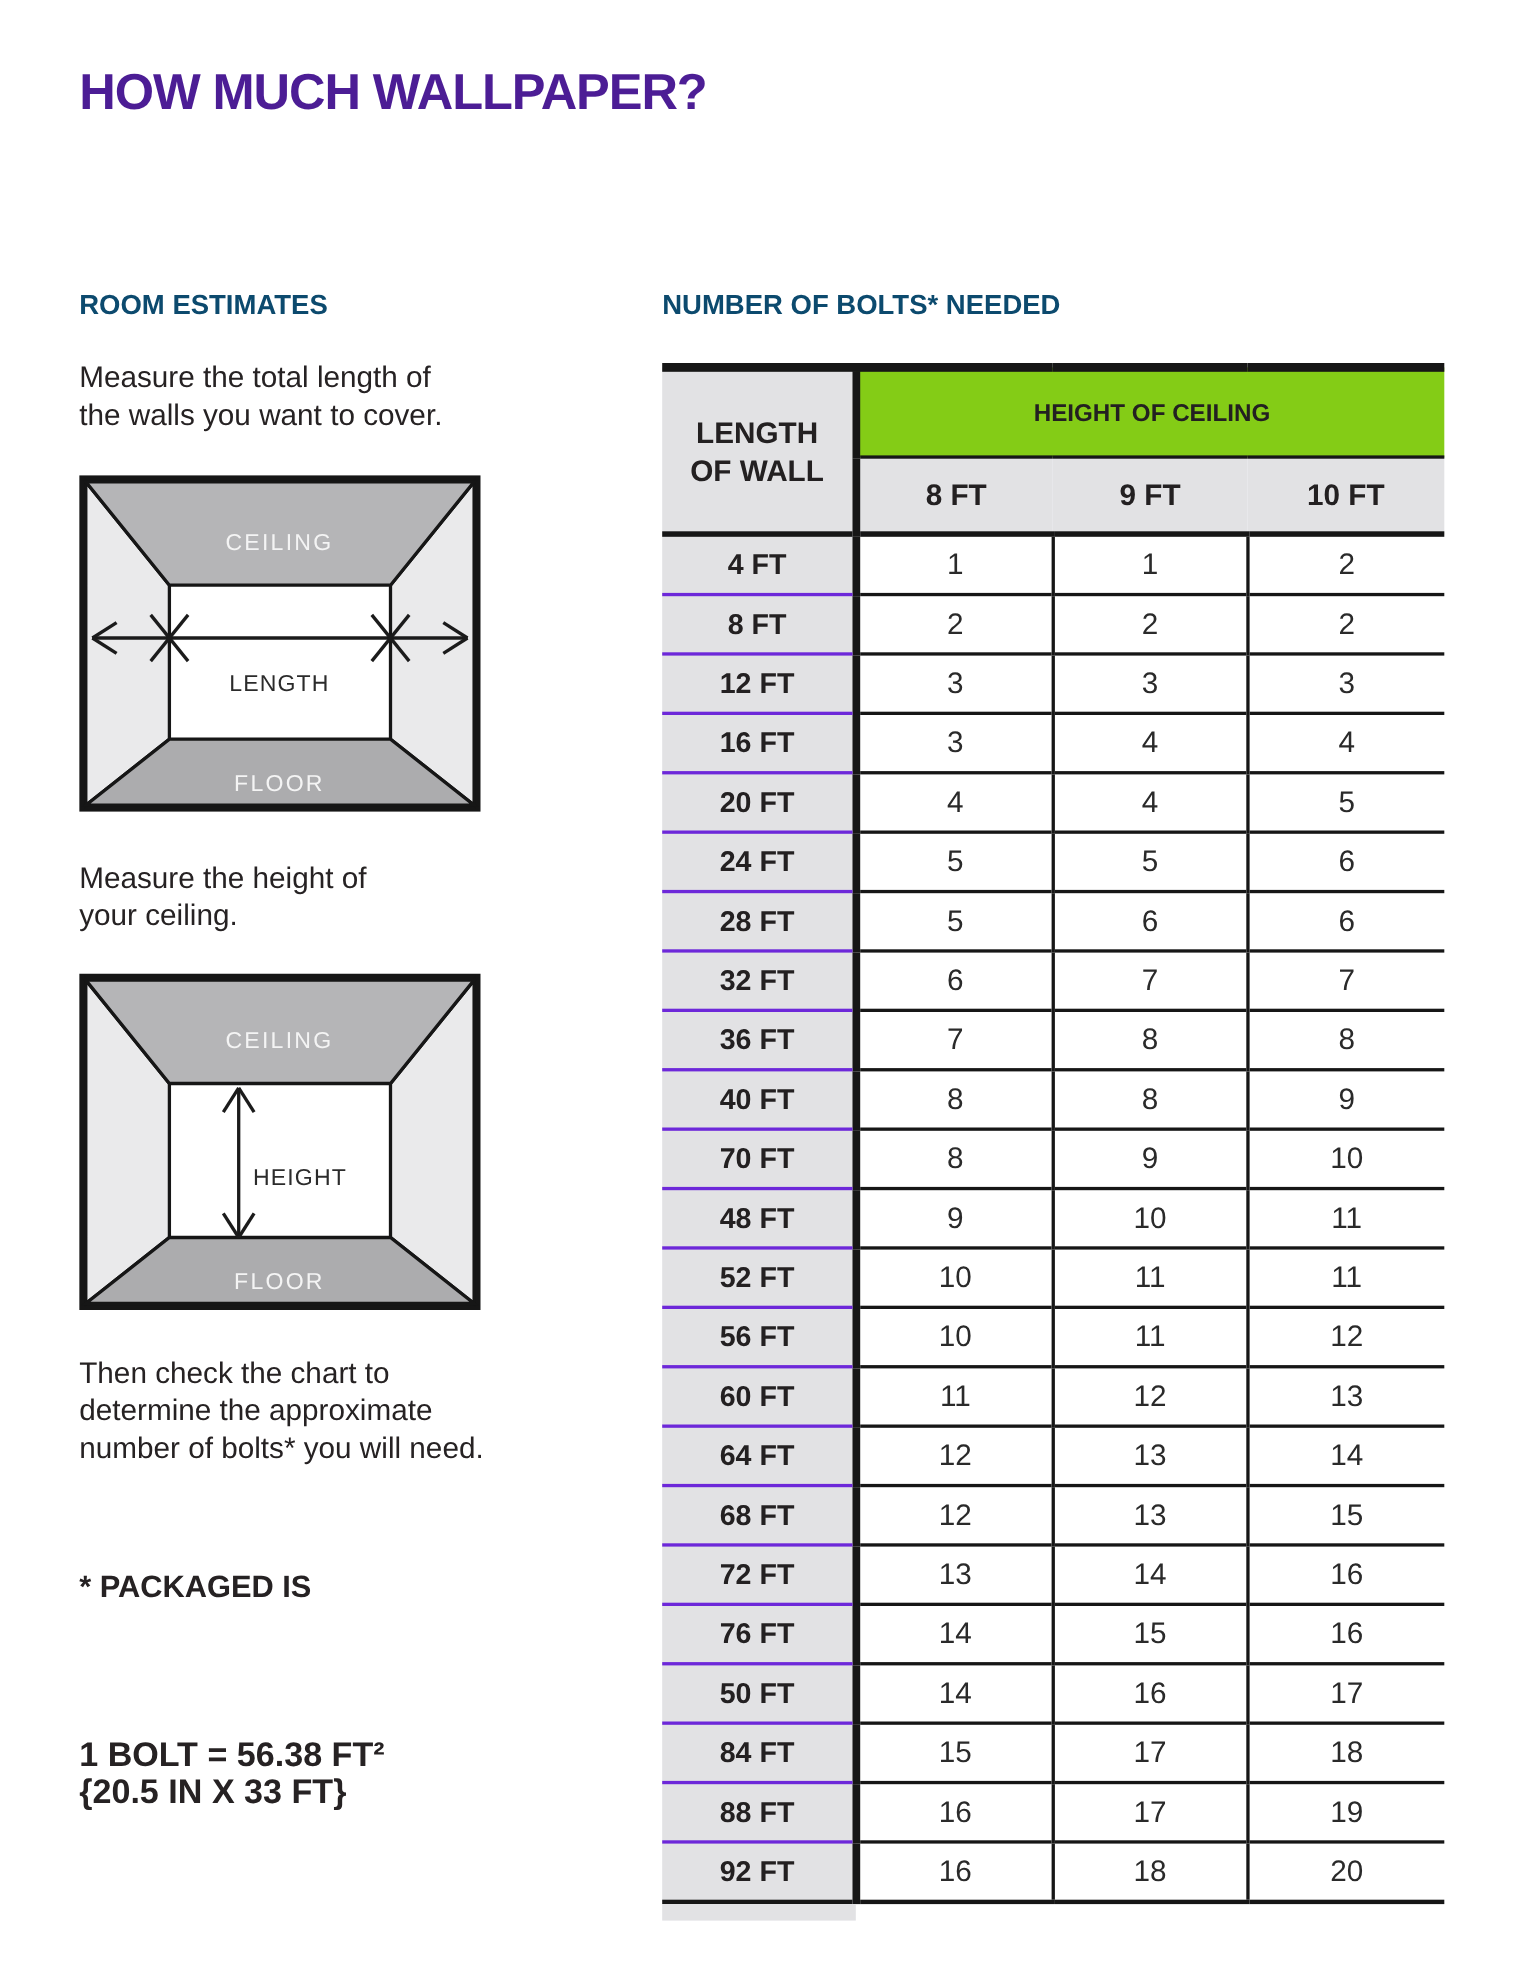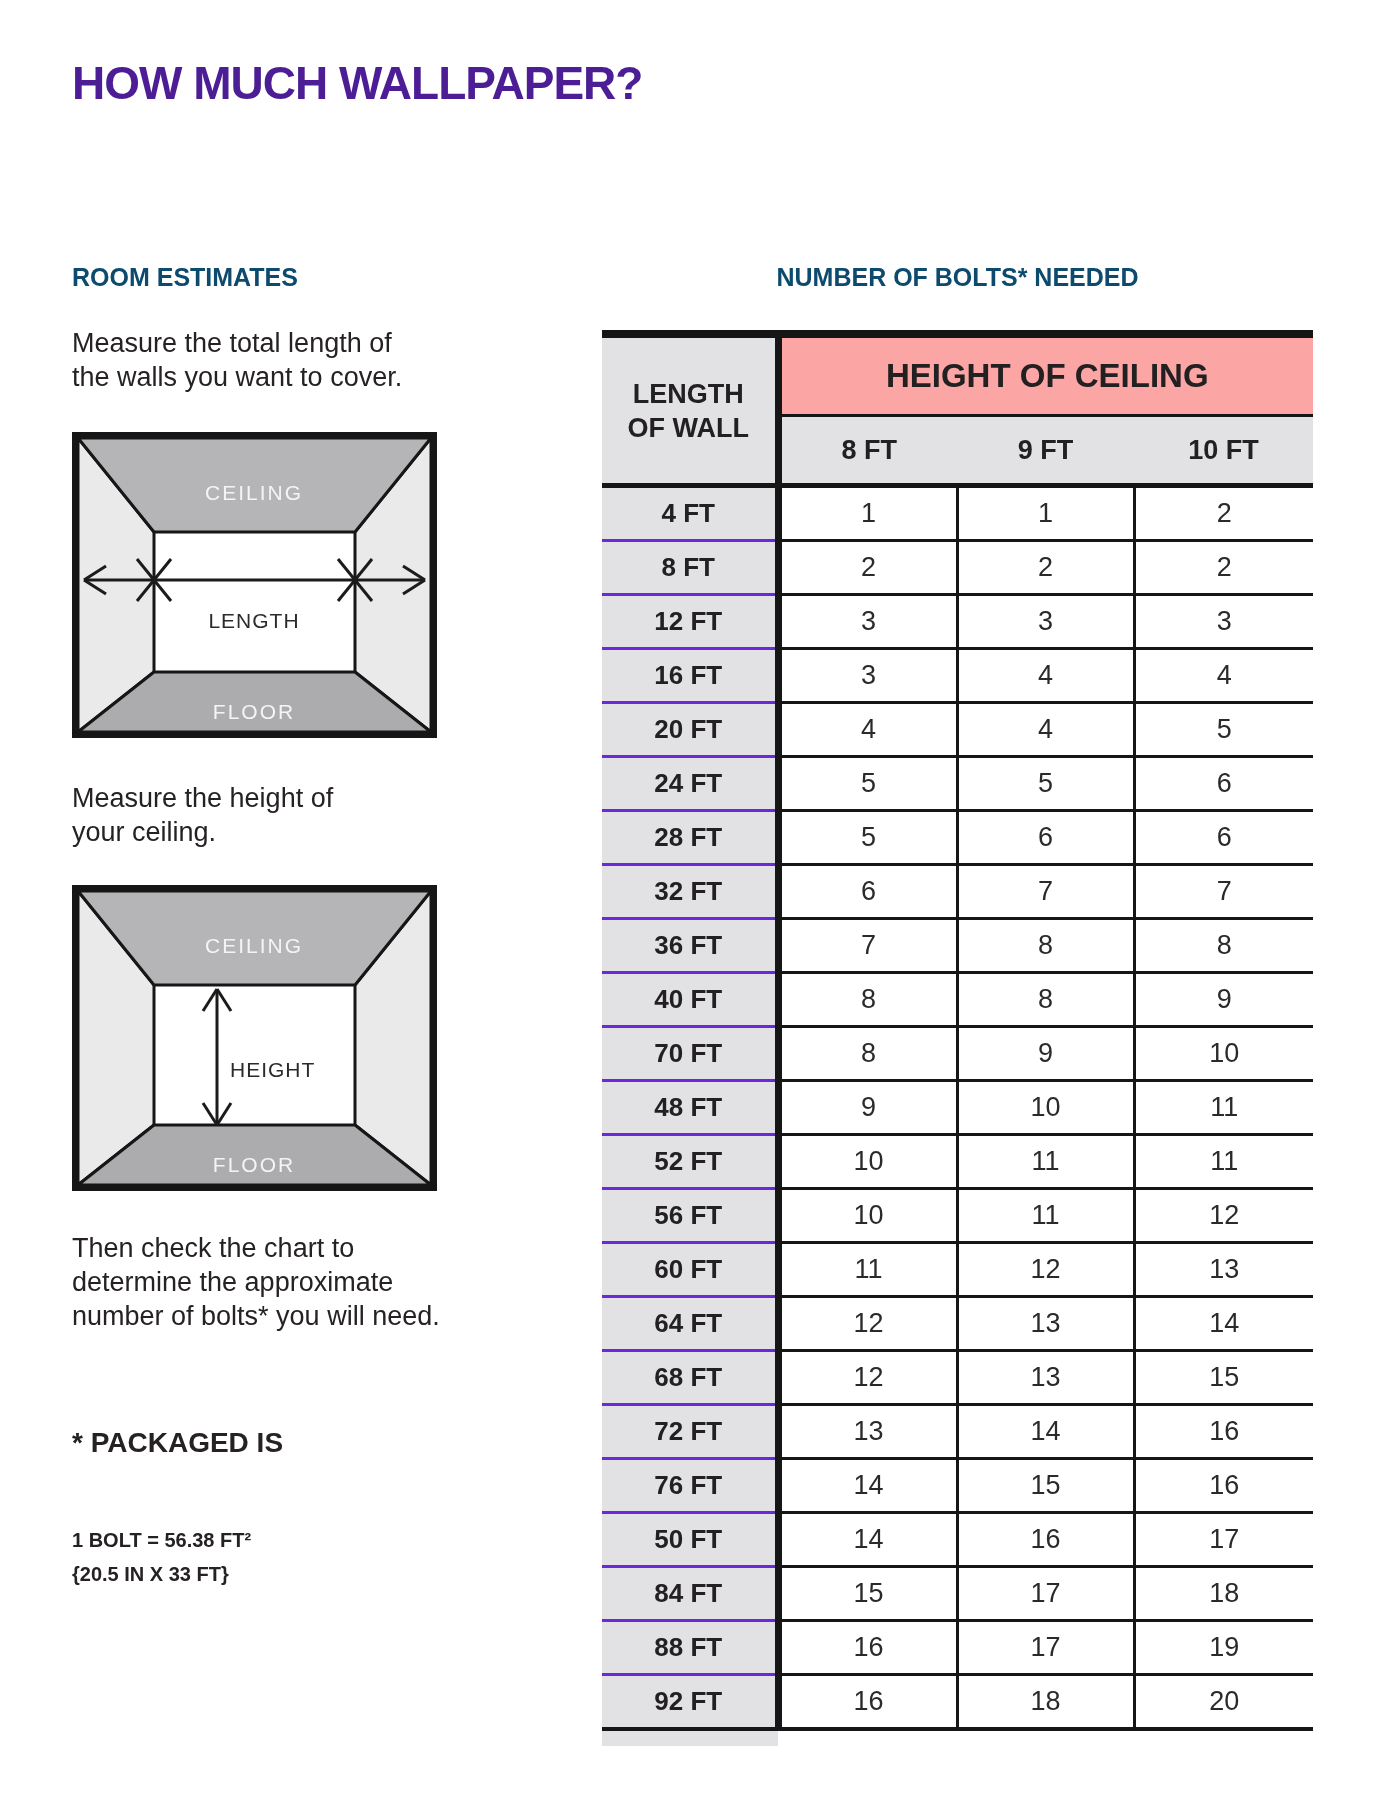--- a/index.html
+++ b/index.html
@@ -3,44 +3,44 @@
 <meta charset="utf-8">
 <style>
   html,body{margin:0;padding:0;background:#fff;}
   .page{position:relative;width:1391px;height:1800px;background:#ffffff;overflow:hidden;
         font-family:"Liberation Sans","DejaVu Sans",sans-serif;color:#262223;}
   .abs{position:absolute;}
 
   .main-title{left:72px;top:56px;font-size:46px;font-weight:bold;letter-spacing:-1px;color:#4c1d95;}
   .sec-head{font-size:25px;font-weight:bold;color:#0c4a6e;letter-spacing:0;}
   .left-head{left:72px;top:263px;}
-  .table-title{left:602px;top:263px;width:711px;text-align:center;}
+  .table-title{left:602px;top:263px;width:711px;text-align:left;}
 
   .para{left:72px;font-size:27px;line-height:34px;color:#262223;}
   .p1{top:326px;}
   .p2{top:781px;}
   .p3{top:1231px;}
 
   .foot{left:72px;top:1426px;font-size:28px;line-height:34px;font-weight:bold;color:#262223;}
   .foot .ind{padding-left:24px;}
-  .boltinfo{left:72px;top:1523px;font-size:20px;line-height:34px;font-weight:bold;color:#262223;}
+  .boltinfo{left:72px;top:1578px;font-size:31px;line-height:34px;font-weight:bold;color:#262223;}
 
   .room{display:block;}
   .d1{left:72px;top:432px;}
   .d2{left:72px;top:885px;}
   svg text{font-family:"Liberation Sans","DejaVu Sans",sans-serif;}
   .roomlabel{fill:#f4f4f4;font-size:21px;letter-spacing:2px;}
   .measlabel{fill:#2b2b2b;font-size:21px;letter-spacing:1px;}
 
   .tablewrap{left:602px;top:330px;width:711px;}
   table.bolts{border-collapse:collapse;table-layout:fixed;width:711px;border-top:8px solid #161616;}
   table.bolts th,table.bolts td{padding:0;text-align:center;vertical-align:middle;}
   th.corner{background:#e2e2e4;font-size:27px;font-weight:bold;line-height:34px;color:#232021;
             border-bottom:5px solid #161616;}
-  th.group{background:#fca5a5;font-size:33px;font-weight:bold;color:#232021;height:76px;
+  th.group{background:#84cc16;font-size:22px;font-weight:bold;color:#232021;height:76px;
            border-left:7px solid #161616;border-bottom:3px solid #161616;}
   th.colh{background:#e2e2e4;font-size:27px;font-weight:bold;color:#232021;height:66px;
           border-bottom:5px solid #161616;}
   th.colh.first{border-left:7px solid #161616;}
   td.rl{background:#e2e2e4;font-size:26px;font-weight:bold;color:#232021;height:51px;
         border-top:3px solid #6d28d9;}
   td.dv{background:#ffffff;font-size:27px;color:#2a2a2a;height:51px;
         border-top:3px solid #161616;border-left:3px solid #161616;}
   td.dv.first{border-left:7px solid #161616;}
   table.bolts tr:last-child td{border-bottom:4px solid #161616;}

